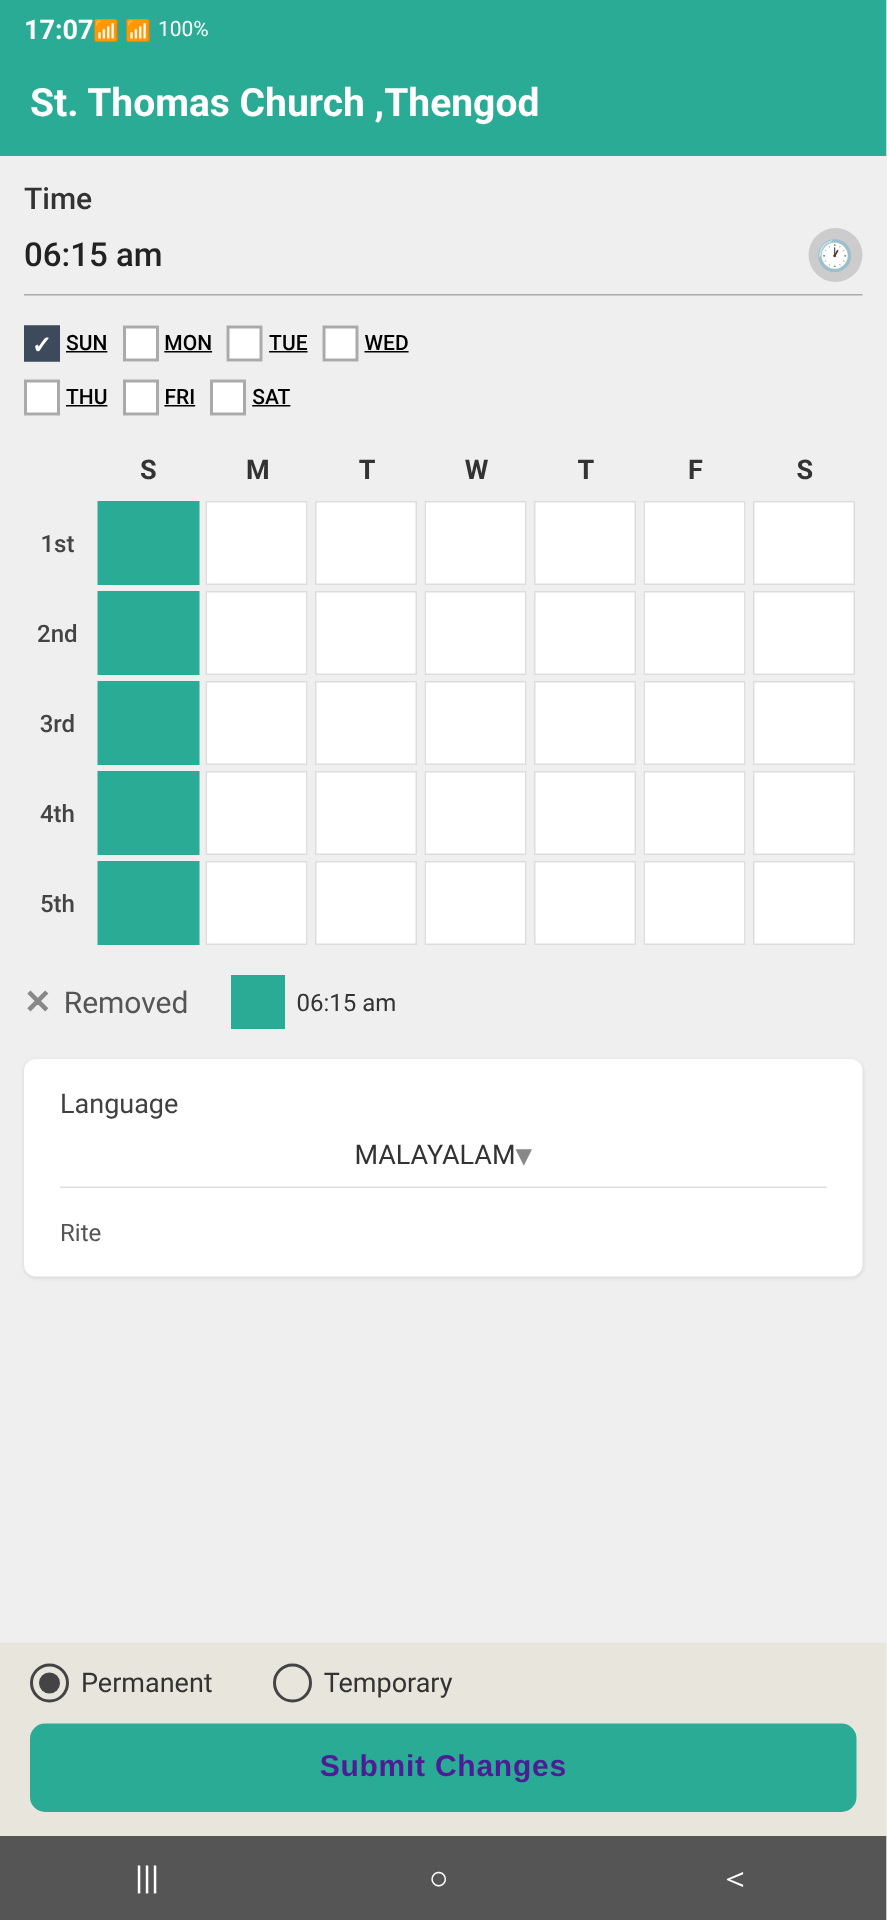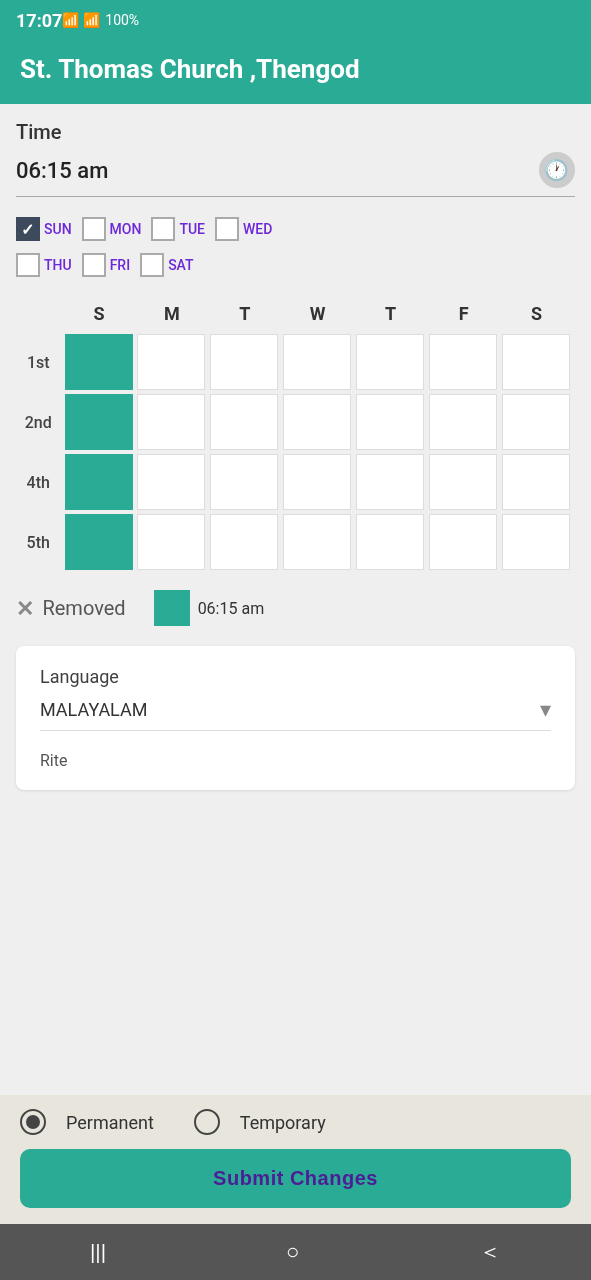--- a/index.html
+++ b/index.html
@@ -113,22 +113,23 @@
       border-color: #3d4a5c;
     }
     .day-checkbox.checked::after {
       content: '✓';
       color: white;
       font-size: 16px;
       font-weight: bold;
     }
     .day-label {
       font-size: 14px;
-      color: #6d28d9;
+      color: #000000;
       font-weight: 500;
+      text-decoration: underline;
     }
 
     
     .calendar-section {
       margin-top: 16px;
       margin-bottom: 16px;
     }
     .calendar-grid {
       width: 100%;
       border-collapse: separate;
@@ -206,21 +207,21 @@
       box-shadow: 0 1px 3px rgba(0,0,0,0.1);
     }
     .lang-section-label {
       font-size: 18px;
       color: #404040;
       margin-bottom: 10px;
     }
     .lang-select-row {
       display: flex;
       align-items: center;
-      justify-content: space-between;
+      justify-content: center;
       border-bottom: 1px solid #ddd;
       padding-bottom: 8px;
       margin-bottom: 20px;
     }
     .lang-select-value {
       font-size: 18px;
       color: #333;
     }
     .dropdown-arrow {
       font-size: 22px;
@@ -238,21 +239,21 @@
     }
     .radio-row {
       display: flex;
       align-items: center;
       gap: 40px;
       margin-bottom: 14px;
     }
     .radio-item {
       display: flex;
       align-items: center;
-      gap: 20px;
+      gap: 8px;
       cursor: pointer;
     }
     .radio-outer {
       width: 26px;
       height: 26px;
       border-radius: 50%;
       border: 2px solid #444;
       display: flex;
       align-items: center;
       justify-content: center;
@@ -412,20 +413,44 @@
               <div class="cal-cell"></div>
             </td>
           <td>
               <div class="cal-cell"></div>
             </td>
           <td>
               <div class="cal-cell"></div>
             </td>
         </tr>
 
+        <tr class="cal-row">
+          <td class="row-label">3rd</td>
+          <td>
+              <div class="cal-cell filled"></div>
+            </td>
+          <td>
+              <div class="cal-cell"></div>
+            </td>
+          <td>
+              <div class="cal-cell"></div>
+            </td>
+          <td>
+              <div class="cal-cell"></div>
+            </td>
+          <td>
+              <div class="cal-cell"></div>
+            </td>
+          <td>
+              <div class="cal-cell"></div>
+            </td>
+          <td>
+              <div class="cal-cell"></div>
+            </td>
+        </tr>
 
         <tr class="cal-row">
           <td class="row-label">4th</td>
           <td>
               <div class="cal-cell filled"></div>
             </td>
           <td>
               <div class="cal-cell"></div>
             </td>
           <td>

